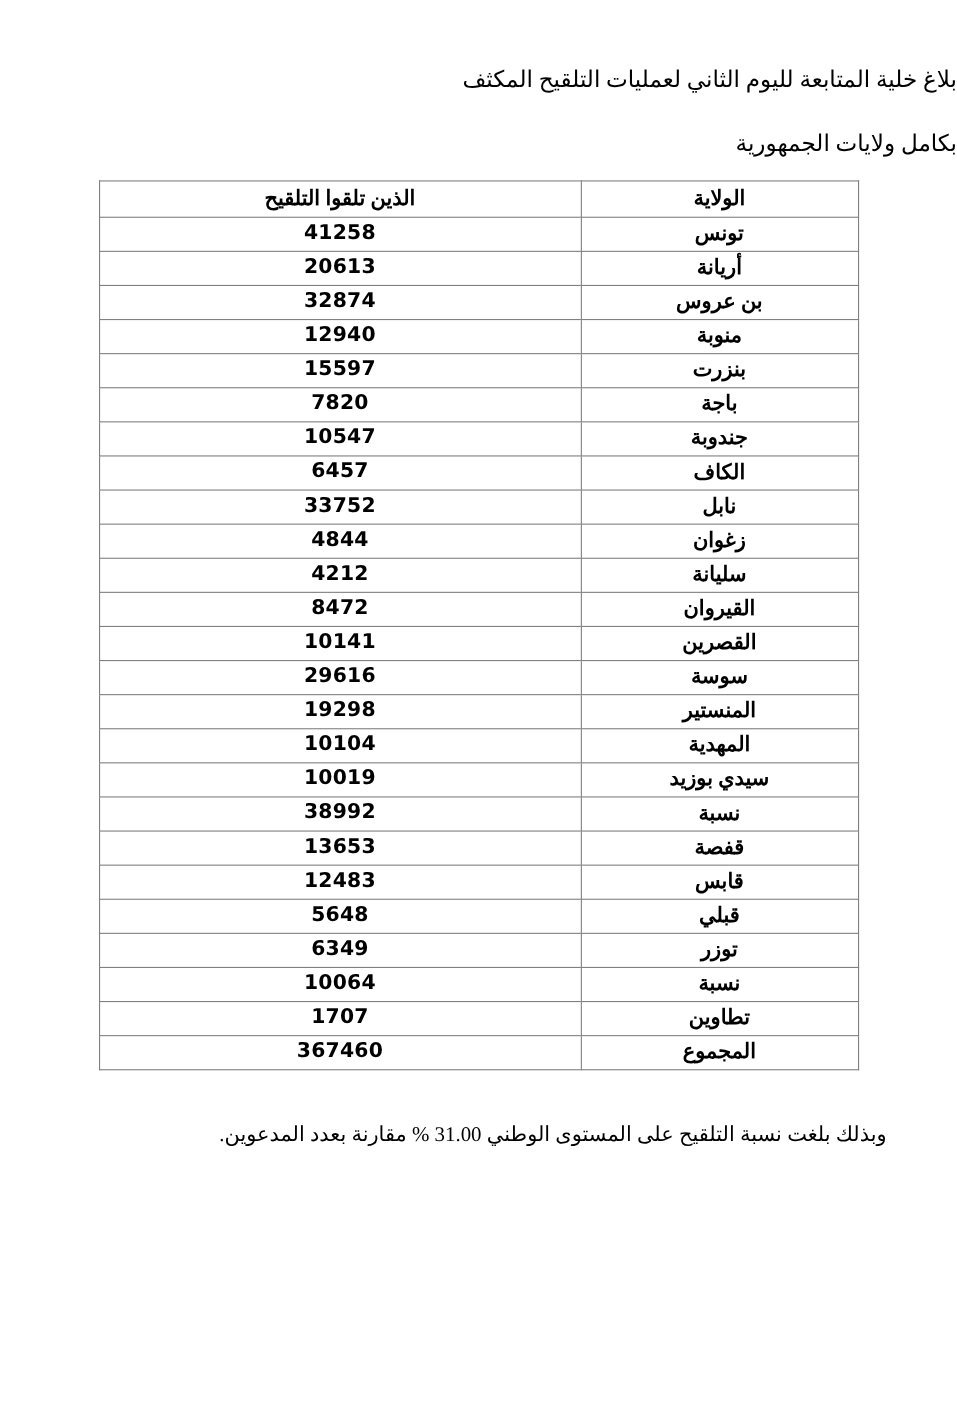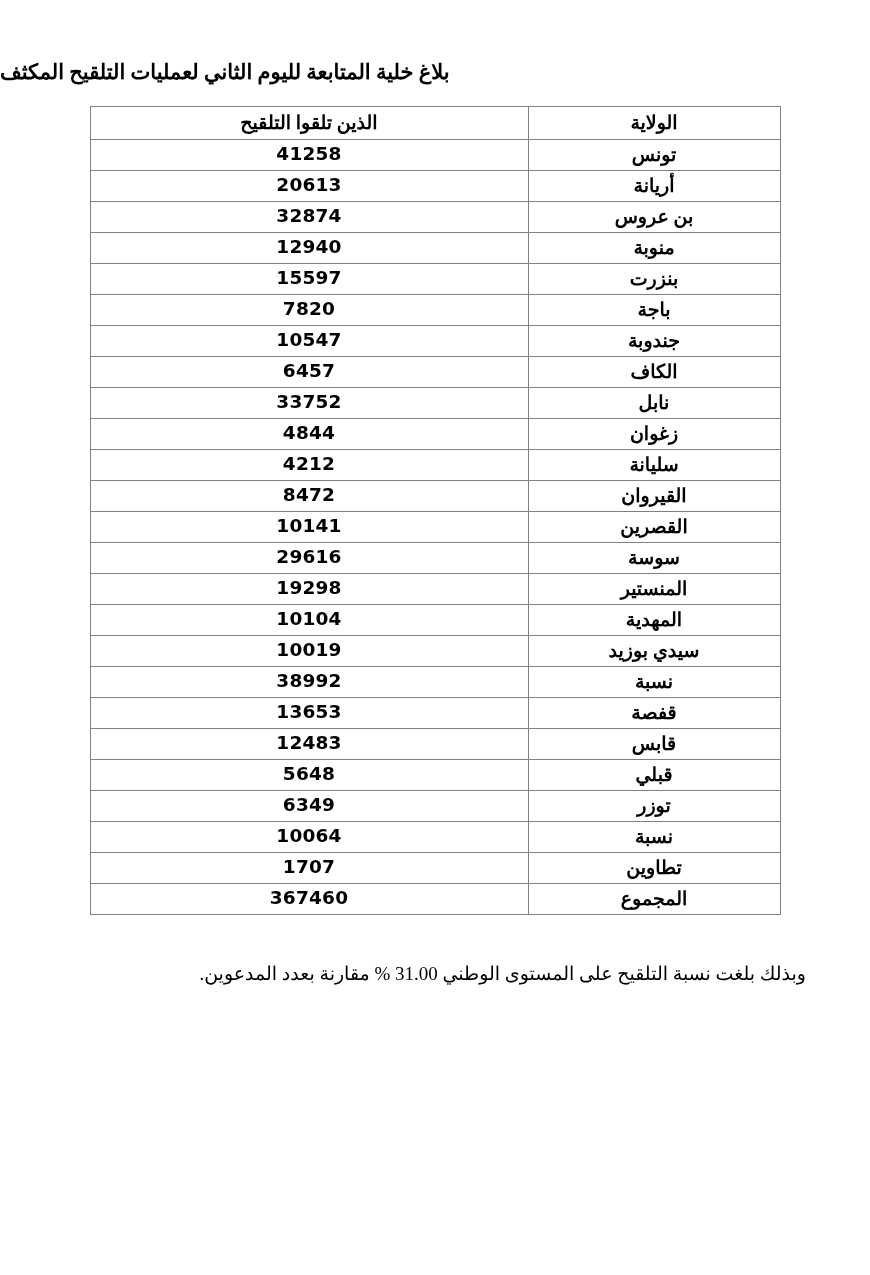--- a/index.html
+++ b/index.html
@@ -20,22 +20,22 @@
 
   .page {
     width: 870px;
     height: 1275px;
     padding: 0;
     position: relative;
   }
 
   
   .doc-title {
-    text-align: left;
-    font-weight: bold;
+    text-align: right;
+    font-weight: normal;
     font-size: 21px;
     line-height: 1.0;
     margin: 0;
     padding: 0;
   }
   .title-line-1 {
     padding-top: 62px;
     letter-spacing: 0.1px;
   }
   .title-line-2 {
@@ -114,20 +114,21 @@
     direction: rtl;
   }
 </style>
 </head>
 <body>
 
 <div class="page">
 
   <h1 class="doc-title">
     <div class="title-line-1">بلاغ خلية المتابعة لليوم الثاني لعمليات التلقيح المكثف</div>
+    <div class="title-line-2">بكامل ولايات الجمهورية</div>
   </h1>
 
 
   <div class="table-wrap">
     <table class="vax-table">
       <colgroup>
         <col class="col-name">
         <col class="col-value">
       </colgroup>
       <thead>

